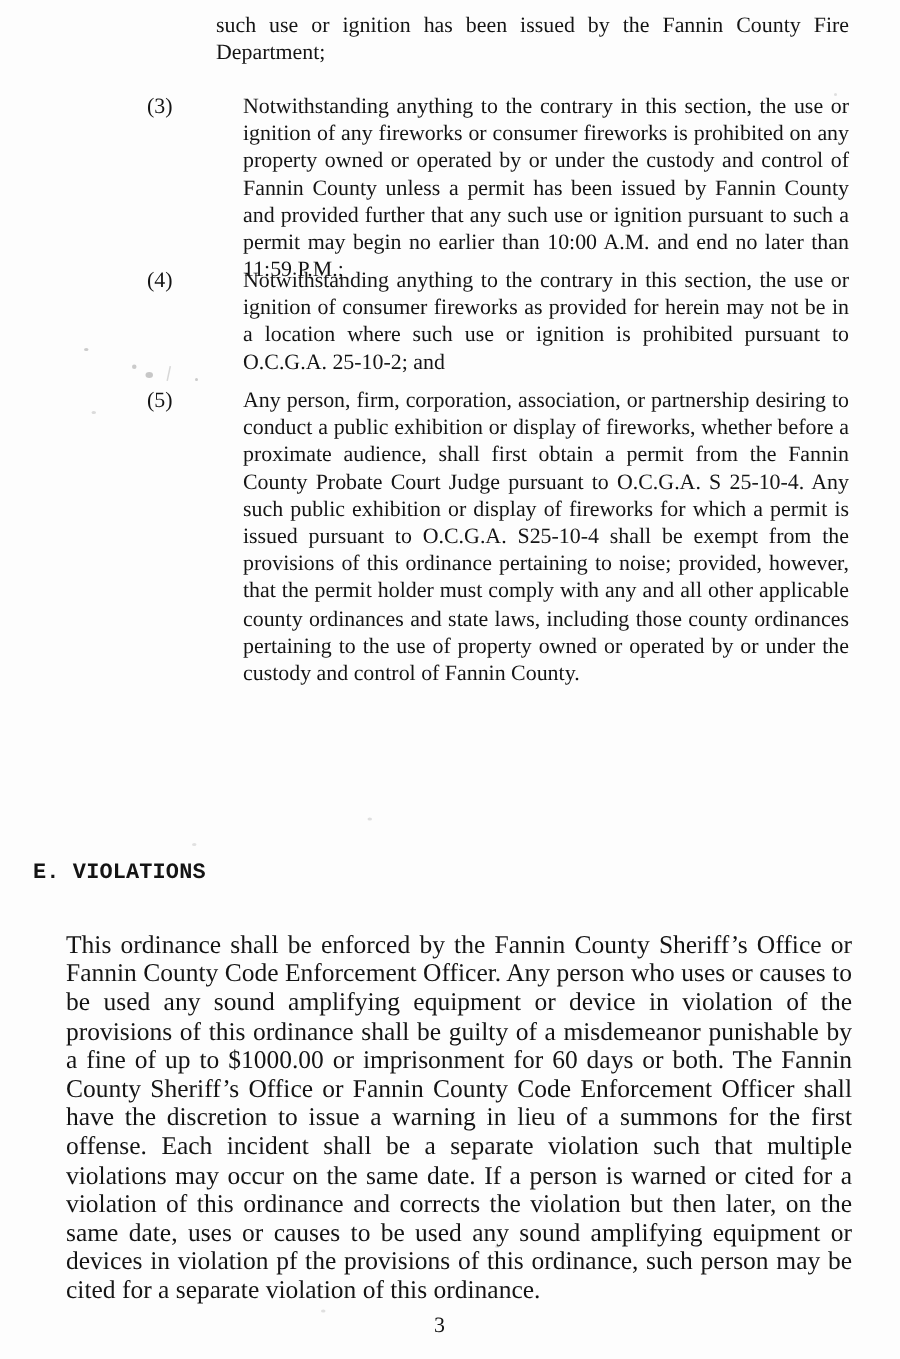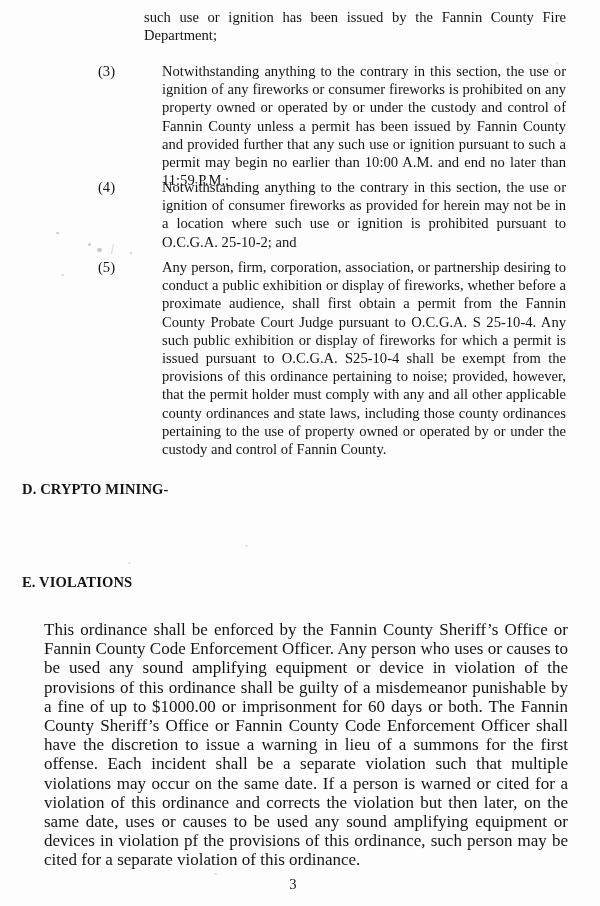--- a/index.html
+++ b/index.html
@@ -65,21 +65,21 @@
 
   
   .section-heading {
     position: absolute;
     left: 22px;
     font-size: 14.6px;
     font-weight: bold;
     letter-spacing: 0.1px;
   }
   #heading-crypto { top: 481px; }
-  #heading-violations { top: 574px; }
+  #heading-violations { top: 574px; font-family: Liberation Mono, monospace; }
 
   
   .crypto-body {
     position: absolute;
     left: 62px;
     top: 527px;
     font-size: 14.6px;
     line-height: 18.2px;
   }
 
@@ -137,21 +137,20 @@
   <div class="list-item" id="item-4">
     <span class="marker">(4)</span>
     <div class="body">Notwithstanding anything to the contrary in this section, the use or ignition of consumer fireworks as provided for herein may not be in a location where such use or ignition is prohibited pursuant to O.C.G.A. 25-10-2; and</div>
   </div>
 
   <div class="list-item" id="item-5">
     <span class="marker">(5)</span>
     <div class="body">Any person, firm, corporation, association, or partnership desiring to conduct a public exhibition or display of fireworks, whether before a proximate audience, shall first obtain a permit from the Fannin County Probate Court Judge pursuant to O.C.G.A. S 25-10-4. Any such public exhibition or display of fireworks for which a permit is issued pursuant to O.C.G.A. S25-10-4 shall be exempt from the provisions of this ordinance pertaining to noise; provided, however, that the permit holder must comply with any and all other applicable county ordinances and state laws, including those county ordinances pertaining to the use of property owned or operated by or under the custody and control of Fannin County.</div>
   </div>
 
-  <div class="section-heading" id="heading-crypto">D. CRYPTO MINING-</div>
 
   <div class="section-heading" id="heading-violations">E. VIOLATIONS</div>
   <div class="violations-body">This ordinance shall be enforced by the Fannin County Sheriff’s Office or Fannin County Code Enforcement Officer. Any person who uses or causes to be used any sound amplifying equipment or device in violation of the provisions of this ordinance shall be guilty of a misdemeanor punishable by a fine of up to $1000.00 or imprisonment for 60 days or both. The Fannin County Sheriff’s Office or Fannin County Code Enforcement Officer shall have the discretion to issue a warning in lieu of a summons for the first offense. Each incident shall be a separate violation such that multiple violations may occur on the same date. If a person is warned or cited for a violation of this ordinance and corrects the violation but then later, on the same date, uses or causes to be used any sound amplifying equipment or devices in violation pf the provisions of this ordinance, such person may be cited for a separate violation of this ordinance.</div>
 
   <div class="page-number">3</div>
 
   <div class="artifact" style="left:56px; top:232px; width:3px; height:2px;"></div>
   <div class="artifact" style="left:88px; top:243px; width:3px; height:3px;"></div>
   <div class="artifact" style="left:97px; top:248px; width:5px; height:4px; opacity:.55;"></div>
   <div class="artifact-streak" style="left:112px; top:244px; width:1px; height:10px; transform:rotate(12deg);"></div>

